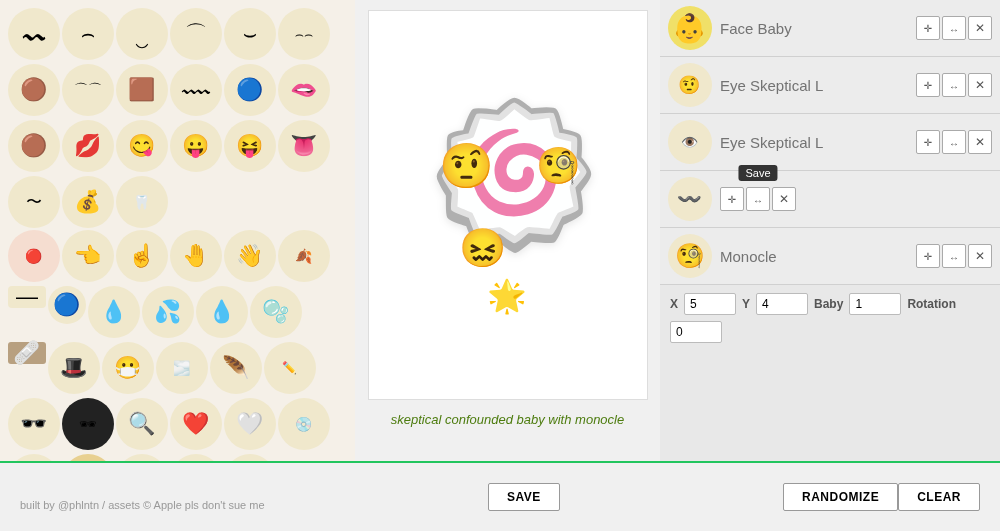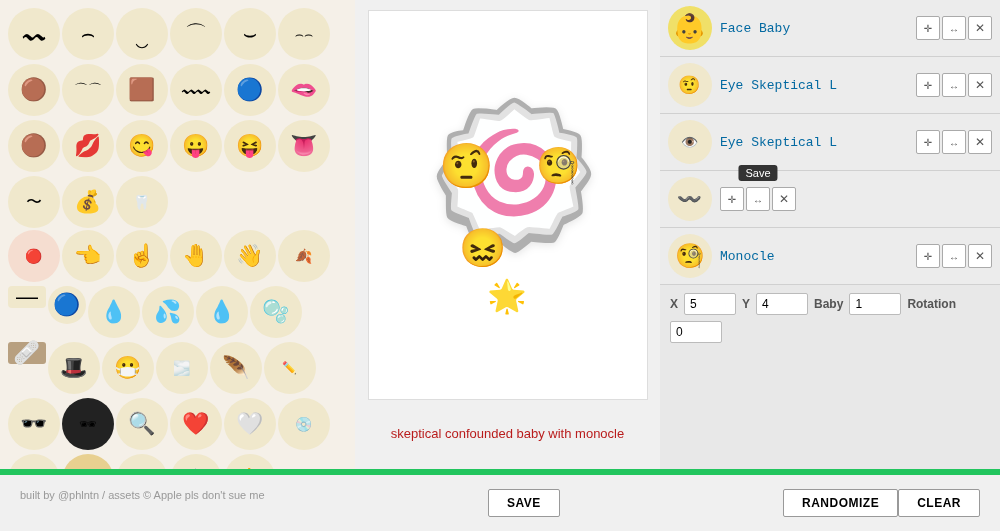--- a/index.html
+++ b/index.html
@@ -77,33 +77,34 @@
       width: 280px;
       height: 390px;
       display: flex;
       align-items: center;
       justify-content: center;
       position: relative;
       flex-shrink: 0;
     }
 
     .caption {
-      margin-top: 26px;
+      margin-top: 12px;
       font-size: 13px;
-      color: #b91c1c;
+      color: #4d7c0f;
       text-align: center;
+      font-style: italic;
     }
 
     .bottom-buttons {
       display: flex;
       justify-content: space-between;
-      align-items: flex-start;
-      padding: 14px 20px;
+      align-items: flex-end;
+      padding: 20px 20px;
       background: #f0f0f0;
-      border-top: 6px solid #22c55e;
+      border-top: 2px solid #22c55e;
     }
 
     .footer-text {
       font-size: 11px;
       color: #999;
     }
 
     .btn {
       border: 1px solid #999;
       background: white;
@@ -148,23 +149,22 @@
       justify-content: center;
       font-size: 22px;
       flex-shrink: 0;
     }
     .layer-thumb.small-thumb {
       font-size: 14px;
     }
 
     .layer-name {
       flex: 1;
-      font-size: 13px;
-      color: #0369a1;
-      font-family: Liberation Mono, monospace;
+      font-size: 15px;
+      color: #737373;
     }
 
     .layer-controls {
       display: flex;
       gap: 2px;
     }
 
     .ctrl-btn {
       width: 24px;
       height: 24px;

